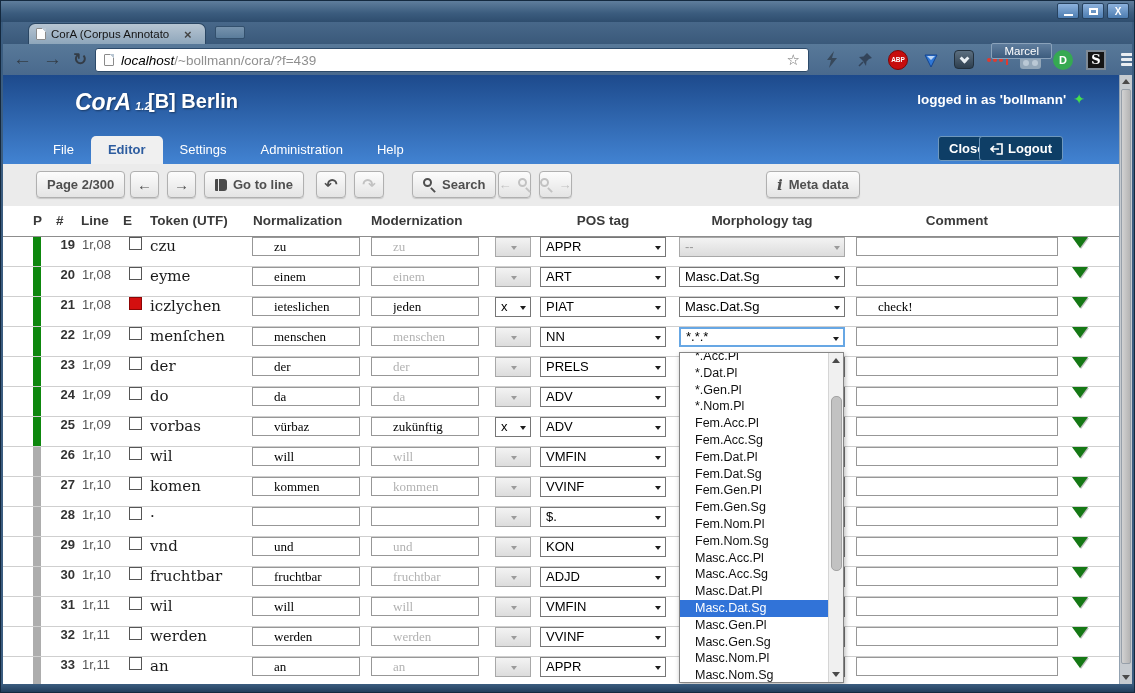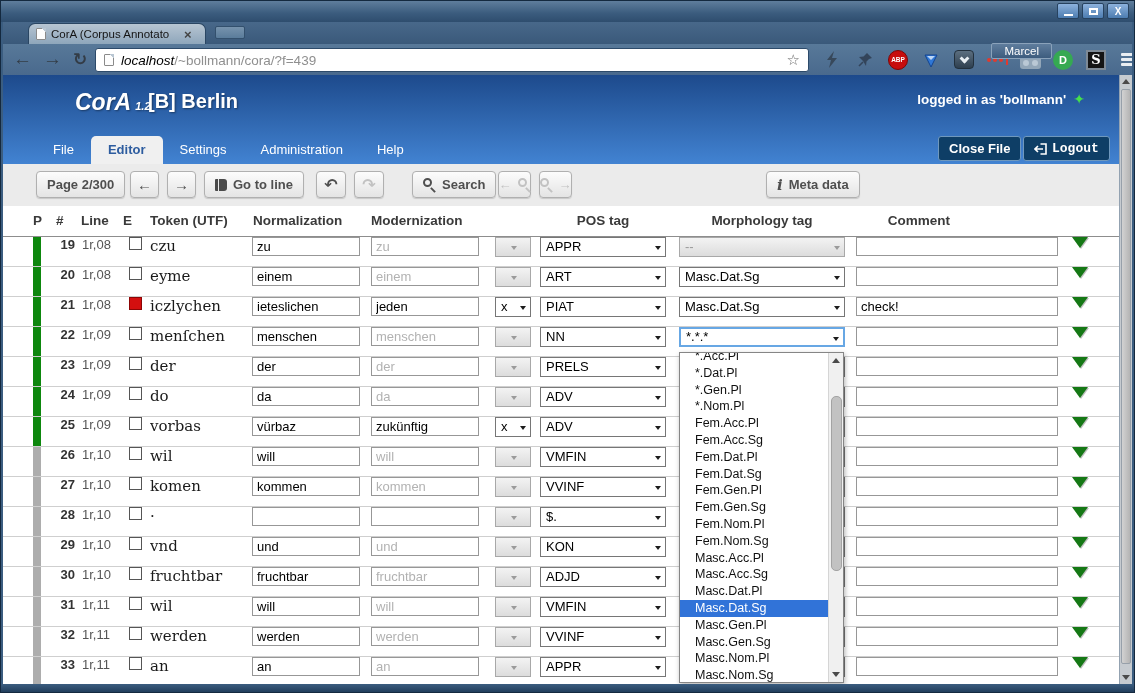--- a/index.html
+++ b/index.html
@@ -80,21 +80,21 @@
   #logo .ver { font-size:11px; margin-left:4px; }
   #doc-title { position:absolute; left:145px; top:15px; color:#fff; font-weight:bold; font-size:20px;
     text-shadow:1px 1px 2px rgba(0,0,0,.4); }
   #login-status { position:absolute; right:34px; top:16px; color:#fff; font-weight:bold; font-size:13.5px; }
   #login-status .spark { color:#46e14b; font-size:14px; margin-left:7px; }
   #app-menu { position:absolute; left:33px; bottom:0; height:28px; display:flex; }
   .menu-item { padding:0 17px; line-height:28px; font-size:13px; color:#fff; }
   .menu-item.active { background:#f0f0f0; color:#2d5c9f; font-weight:bold; border-radius:5px 5px 0 0; }
   .hd-btn { position:absolute; height:25px; top:61px; background:#0e3e66; border:1px solid #6f98bd; border-radius:3px;
     color:#fff; font-weight:bold; font-size:13px; display:flex; align-items:center; justify-content:center; gap:5px; padding:0 10px; }
-  #btn-closefile { left:935px; } #btn-logout { left:1020px;font-family:Liberation Mono, monospace; }
+  #btn-closefile { left:935px; } #btn-logout { left:976px; }
 
   
   #ed-toolbar { position:relative; width:100%; height:42px; background:#ebebeb; }
   .tb { position:absolute; top:7px; height:27px; border:1px solid #b0b0b0; border-radius:4px;
     background:linear-gradient(#fcfcfc,#e4e4e4); color:#4f4f4f; font-weight:bold; font-size:13px;
     display:flex; align-items:center; justify-content:center; gap:6px; padding:0 10px;
     box-shadow:0 1px 1px rgba(0,0,0,.15); }
   .tb.icon-only { padding:0; }
   .tb .ar { font-size:15px; }
   .tb.disabled { color:#c2c2c2; }
@@ -127,21 +127,21 @@
   .row { display:flex; align-items:flex-start; height:30px; border-bottom:1px solid #cfcfcf; padding-left:30px; background:#fff; }
   .pbar { width:8px; align-self:stretch; flex:none; }
   .pbar.green { background:#0d870d; } .pbar.gray { background:#adadad; }
   .num { width:34px; text-align:right; font-weight:bold; font-size:13px; color:#333; flex:none; }
   .lin { margin-left:7px; width:44px; font-size:13px; color:#555; flex:none; }
   .ebx { margin-left:3px; width:14px; flex:none; }
   .cbox { width:13px; height:13px; border:1px solid #555; background:#fff; }
   .cbox.error { background:#d40f0f; border-color:#8c0505; }
   .tok { margin-left:7px; width:95px; font-family:"DejaVu Serif",serif; font-size:15px; color:#1a1a1a; flex:none;
     white-space:nowrap; overflow:hidden; }
-  .inp { height:19px; border:1px solid #979797; font-size:13px; padding:0 4px; color:#000; background:#fff; font-family:Liberation Sans, sans-serif; }
+  .inp { height:19px; border:1px solid #979797; font-size:13px; padding:0 21px; color:#000; background:#fff; font-family:Liberation Serif, serif; }
   .inp::placeholder { color:#b2b2b2; opacity:1; }
   .ninp { margin-left:7px; width:108px; flex:none; }
   .minp { margin-left:11px; width:108px; flex:none; }
   .selbox { position:relative; height:20px; line-height:18px; font-size:13px; background:#fff;
     border:1px solid #767676; padding:0 16px 0 5px; flex:none; white-space:nowrap; overflow:hidden; color:#000; }
   .selbox .arrow-down-icon { position:absolute; right:4px; top:8px; width:0; height:0;
     border-left:3.5px solid transparent; border-right:3.5px solid transparent; border-top:4.5px solid #1c1c1c; }
   .selbox.disabled { background:linear-gradient(#f3f3f3,#dcdcdc); color:#999; border-color:#a8a8a8; }
   .selbox.disabled .arrow-down-icon { border-top-color:#9b9b9b; }
   .selbox.focused { border:2px solid #67a7e4; line-height:15px; }
@@ -340,21 +340,21 @@
   <div id="thead">
     <span class="th" style="left:30px">P</span>
     <span class="th" style="left:53px">#</span>
     <span class="th" style="left:78px">Line</span>
     <span class="th" style="left:120px">E</span>
     <span class="th" style="left:147px">Token (UTF)</span>
     <span class="th" style="left:250px">Normalization</span>
     <span class="th" style="left:368px">Modernization</span>
     <span class="th c" style="left:537px;width:126px">POS tag</span>
     <span class="th c" style="left:676px;width:166px">Morphology tag</span>
-    <span class="th c" style="left:815px;width:202px">Comment</span>
+    <span class="th c" style="left:853px;width:202px">Comment</span>
   </div>
 
   <div id="rows">
       <div class="row">
         <div class="pbar green"></div>
         <span class="num">19</span>
         <span class="lin">1r,08</span>
         <div class="ebx">
           <div class="cbox"></div>
         </div>

